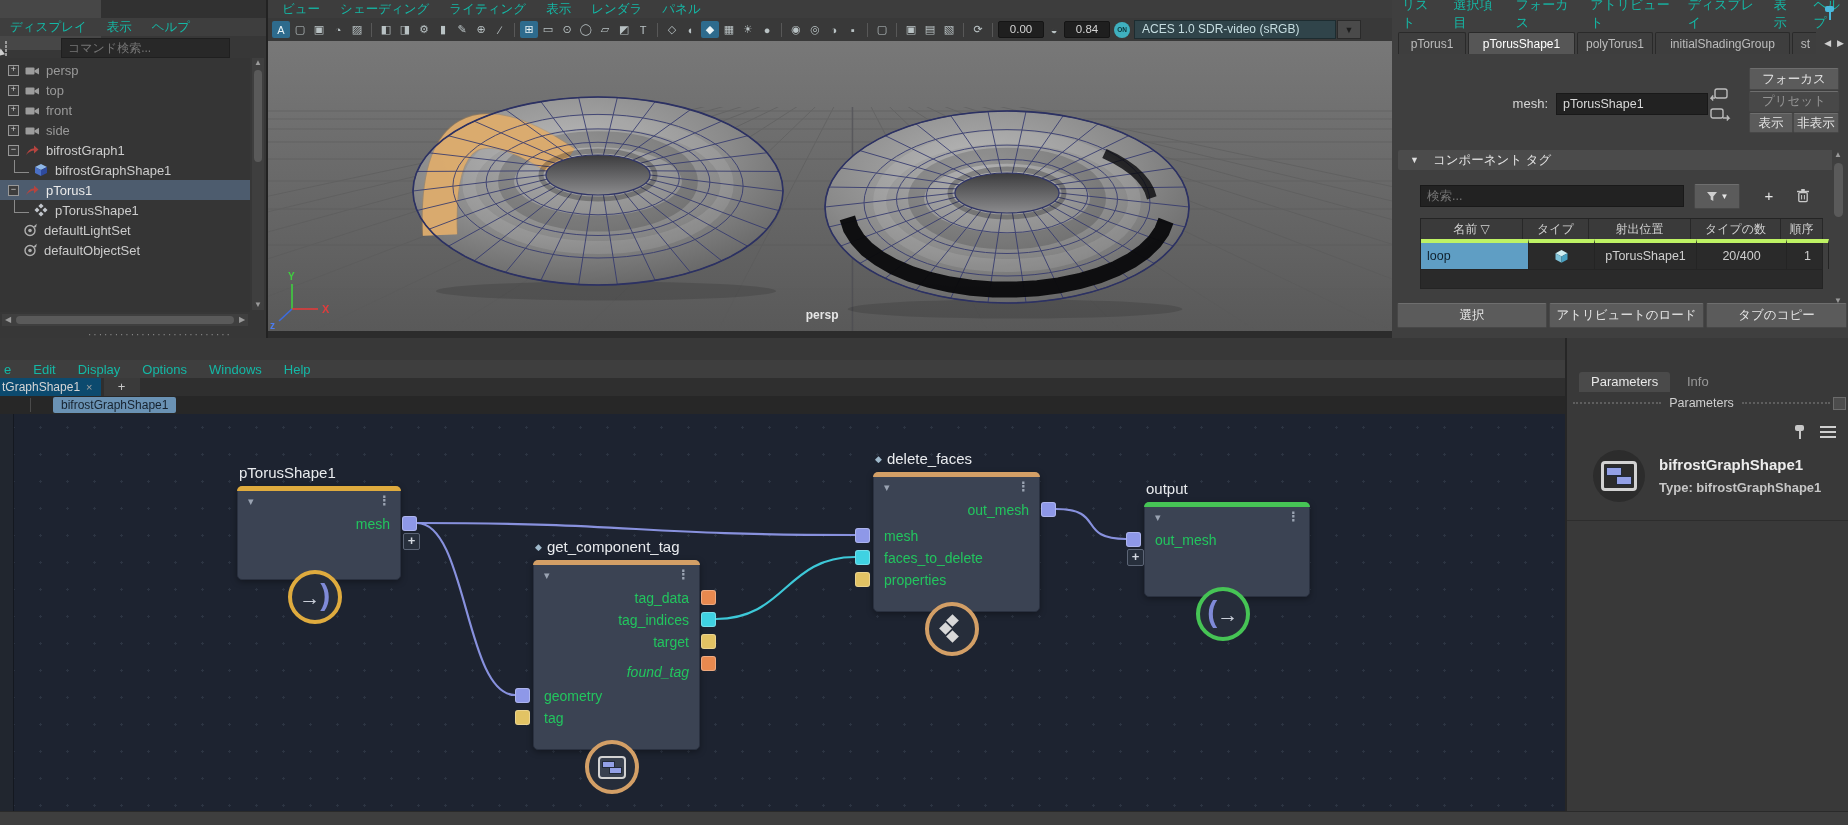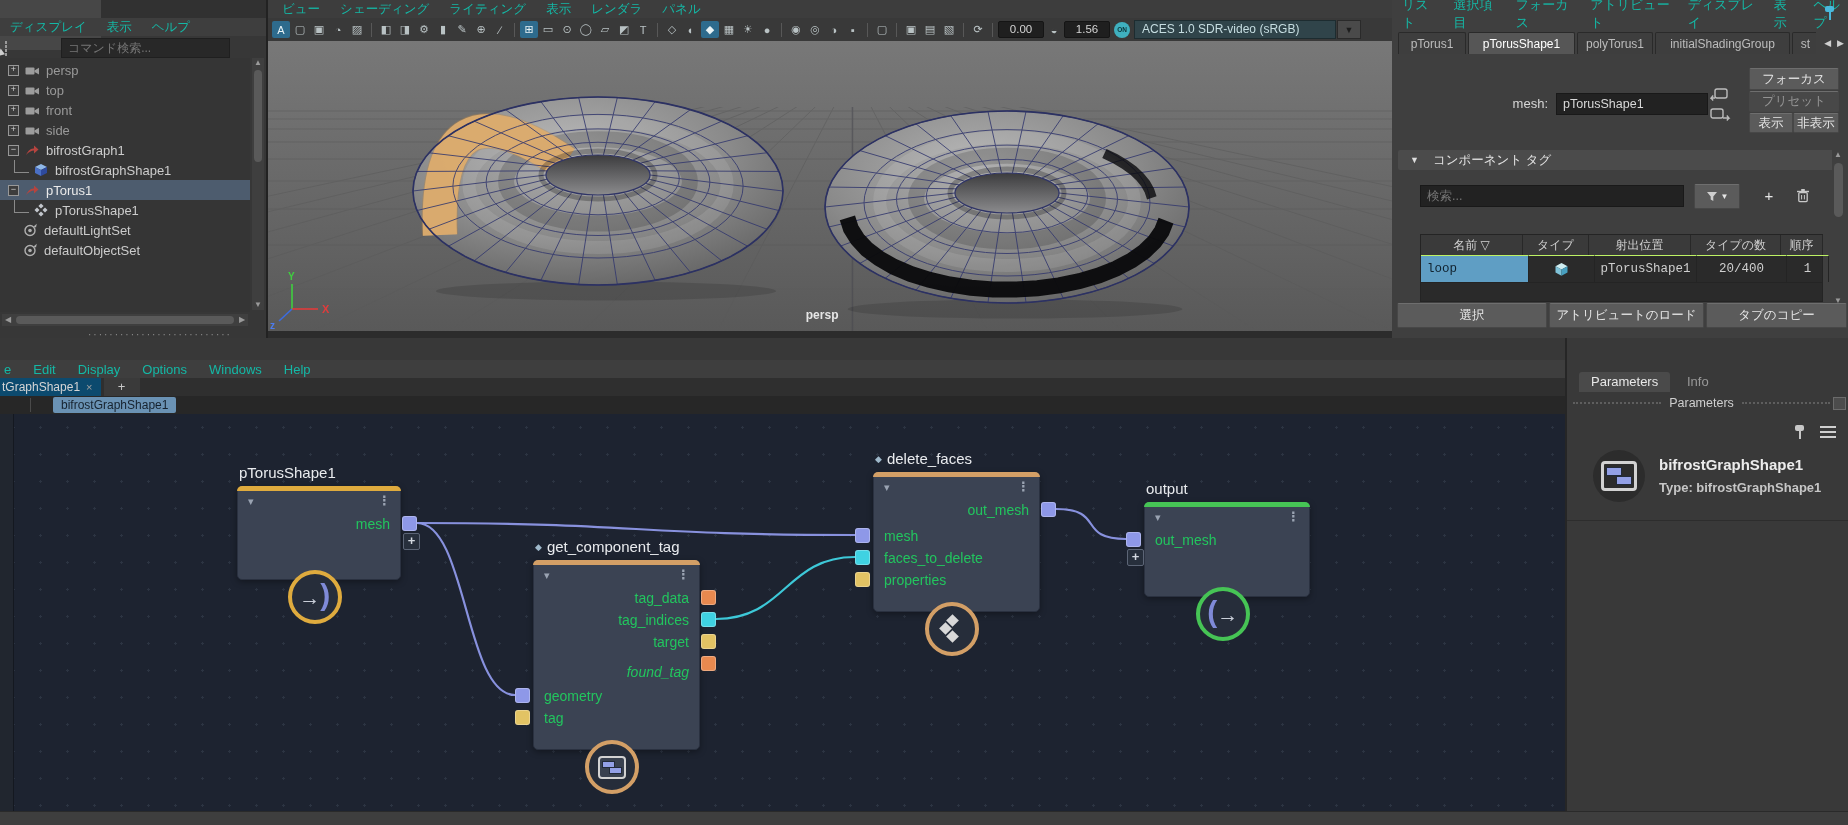--- a/index.html
+++ b/index.html
@@ -53,25 +53,25 @@
   .pin .stem{position:absolute;left:7px;top:7px;width:2px;height:8px;background:#49b8dc;}
   .pin.gray .head{background:#c7c7c7;} .pin.gray .stem{background:#c7c7c7;}
   #ae-tabs{position:absolute;left:6px;top:32px;right:32px;height:22px;display:flex;gap:2px;overflow:hidden;}
   .ae-tab{height:22px;line-height:22px;background:#3e3e3e;border:1px solid #2a2a2a;border-bottom:none;color:#bcbcbc;font-size:12px;text-align:center;overflow:hidden;white-space:nowrap;border-radius:2px 2px 0 0;flex:none;}
   .ae-tab.active{background:#565656;color:#fff;}
   .tab-arrows{position:absolute;top:38px;color:#cfcfcf;font-size:9px;display:flex;gap:6px;}
   .ae-btn{position:absolute;background:#5b5b5b;border:1px solid #474747;border-top-color:#6e6e6e;border-radius:2px;color:#e6e6e6;font-size:12.5px;text-align:center;cursor:default;}
   .ae-btn.dis{background:#484848;color:#939393;}
   .ae-field{position:absolute;background:#222;border:1px solid #191919;color:#d8d8d8;font-size:12.5px;padding:0 6px;outline:none;}
   .section-hd{position:absolute;background:#4b4b4b;border-radius:2px;color:#e2e2e2;font-size:12.5px;display:flex;align-items:center;gap:14px;padding-left:12px;}
-  .tbl{position:absolute;border:1px solid #242424;background:#2a2a2a;margin-top:16px;}
+  .tbl{position:absolute;border:1px solid #242424;background:#2a2a2a;}
   .tbl-hrow{display:flex;background:#3a3a3a;}
   .tbl-hcell{height:20px;line-height:20px;font-size:12px;color:#d2d2d2;text-align:center;border-right:1px solid #282828;overflow:hidden;flex:none;}
   .tbl-row{display:flex;}
-  .tbl-cell{height:26px;line-height:26px;font-size:12.5px;color:#cfcfcf;text-align:left;border-right:1px solid #242424;border-top:1px solid #bef264;overflow:hidden;flex:none;display:flex;align-items:center;justify-content:center;font-family:Liberation Mono, monospace;}
+  .tbl-cell{height:26px;line-height:26px;font-size:12.5px;color:#cfcfcf;text-align:left;border-right:1px solid #242424;border-top:4px solid #bef264;overflow:hidden;flex:none;display:flex;align-items:center;justify-content:center;}
   .cell-name{background:#5f9ec4;color:#10222e;justify-content:flex-start;padding-left:6px;}
   
   #graphpanel{left:0;top:338px;width:1848px;height:487px;background:#383838;}
   #ge-titlebar{position:absolute;left:0;top:0;right:0;height:22px;background:#343434;}
   #ge-title-tab{display:inline-block;height:22px;line-height:22px;padding:0 14px 0 2px;background:#424242;color:#d8d8d8;font-size:13px;}
   #ge-menus{top:22px;height:18px;gap:22px;background:#3e3e3e;padding-left:4px;font-size:13px;}
   #ge-tabrow{position:absolute;left:0;top:40px;right:283px;height:18px;background:#2f2f2f;display:flex;}
   .ge-tab{height:18px;line-height:18px;background:#0c4a6e;color:#d5d5d5;font-size:12px;padding:0 8px 0 2px;display:flex;gap:6px;align-items:center;}
   .ge-tab .x{color:#9f9f9f;font-size:11px;}
   .ge-plustab{width:36px;height:18px;line-height:18px;background:#3a3a3a;color:#c9c9c9;text-align:center;margin-left:3px;}
@@ -299,21 +299,21 @@
         <span class="vt-icon">▢</span>
         <span class="vt-sep"></span>
         <span class="vt-icon">▣</span>
         <span class="vt-icon">▤</span>
         <span class="vt-icon">▧</span>
         <span class="vt-sep"></span>
         <span class="vt-icon">⟳</span>
         <span class="vt-sep"></span>
         <span class="vt-field">0.00</span>
         <span class="vt-icon">◒</span>
-        <span class="vt-field">1.56</span>
+        <span class="vt-field">0.84</span>
         <span class="vt-on">ON</span>
         <span id="vt-cspace">ACES 1.0 SDR-video (sRGB)</span>
         <span class="vt-csarrow">▼</span>
       </div>
     <svg id="vp-canvas" width="1124" height="290">
         <defs>
           <linearGradient id="vbg" x1="0" y1="0" x2="0" y2="1">
             <stop offset="0" stop-color="#787878"></stop>
             <stop offset="1" stop-color="#595959"></stop>
           </linearGradient>

